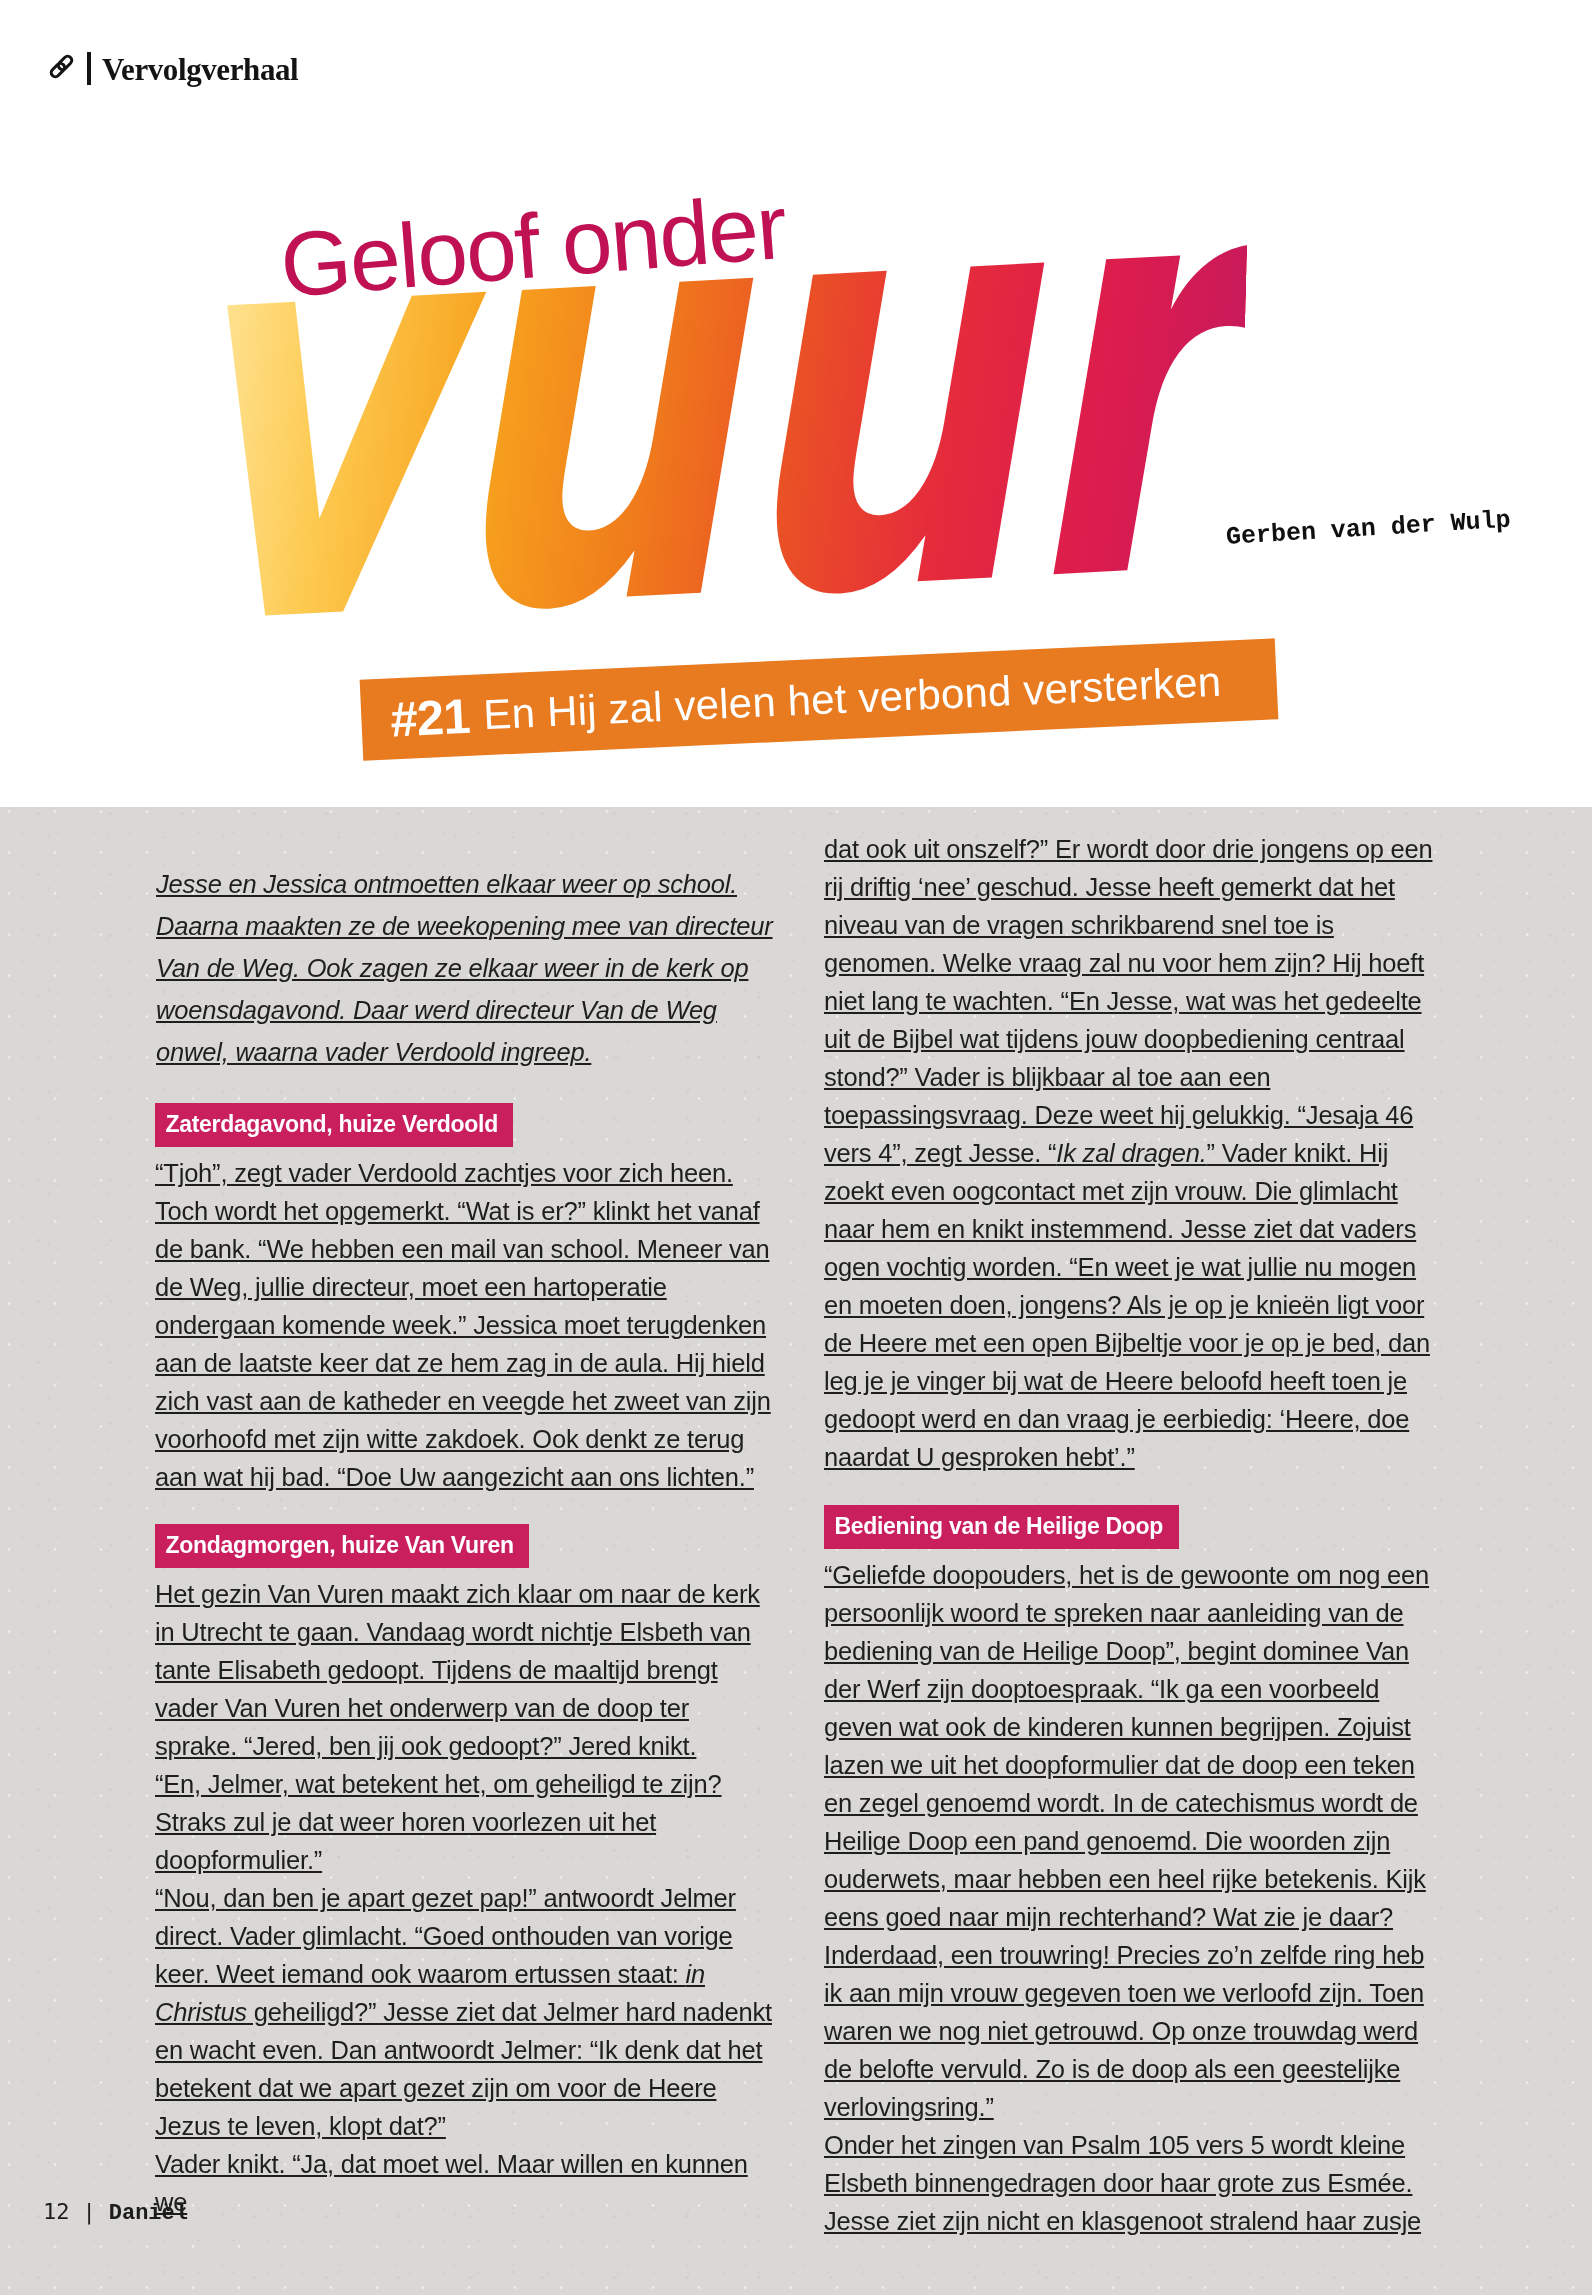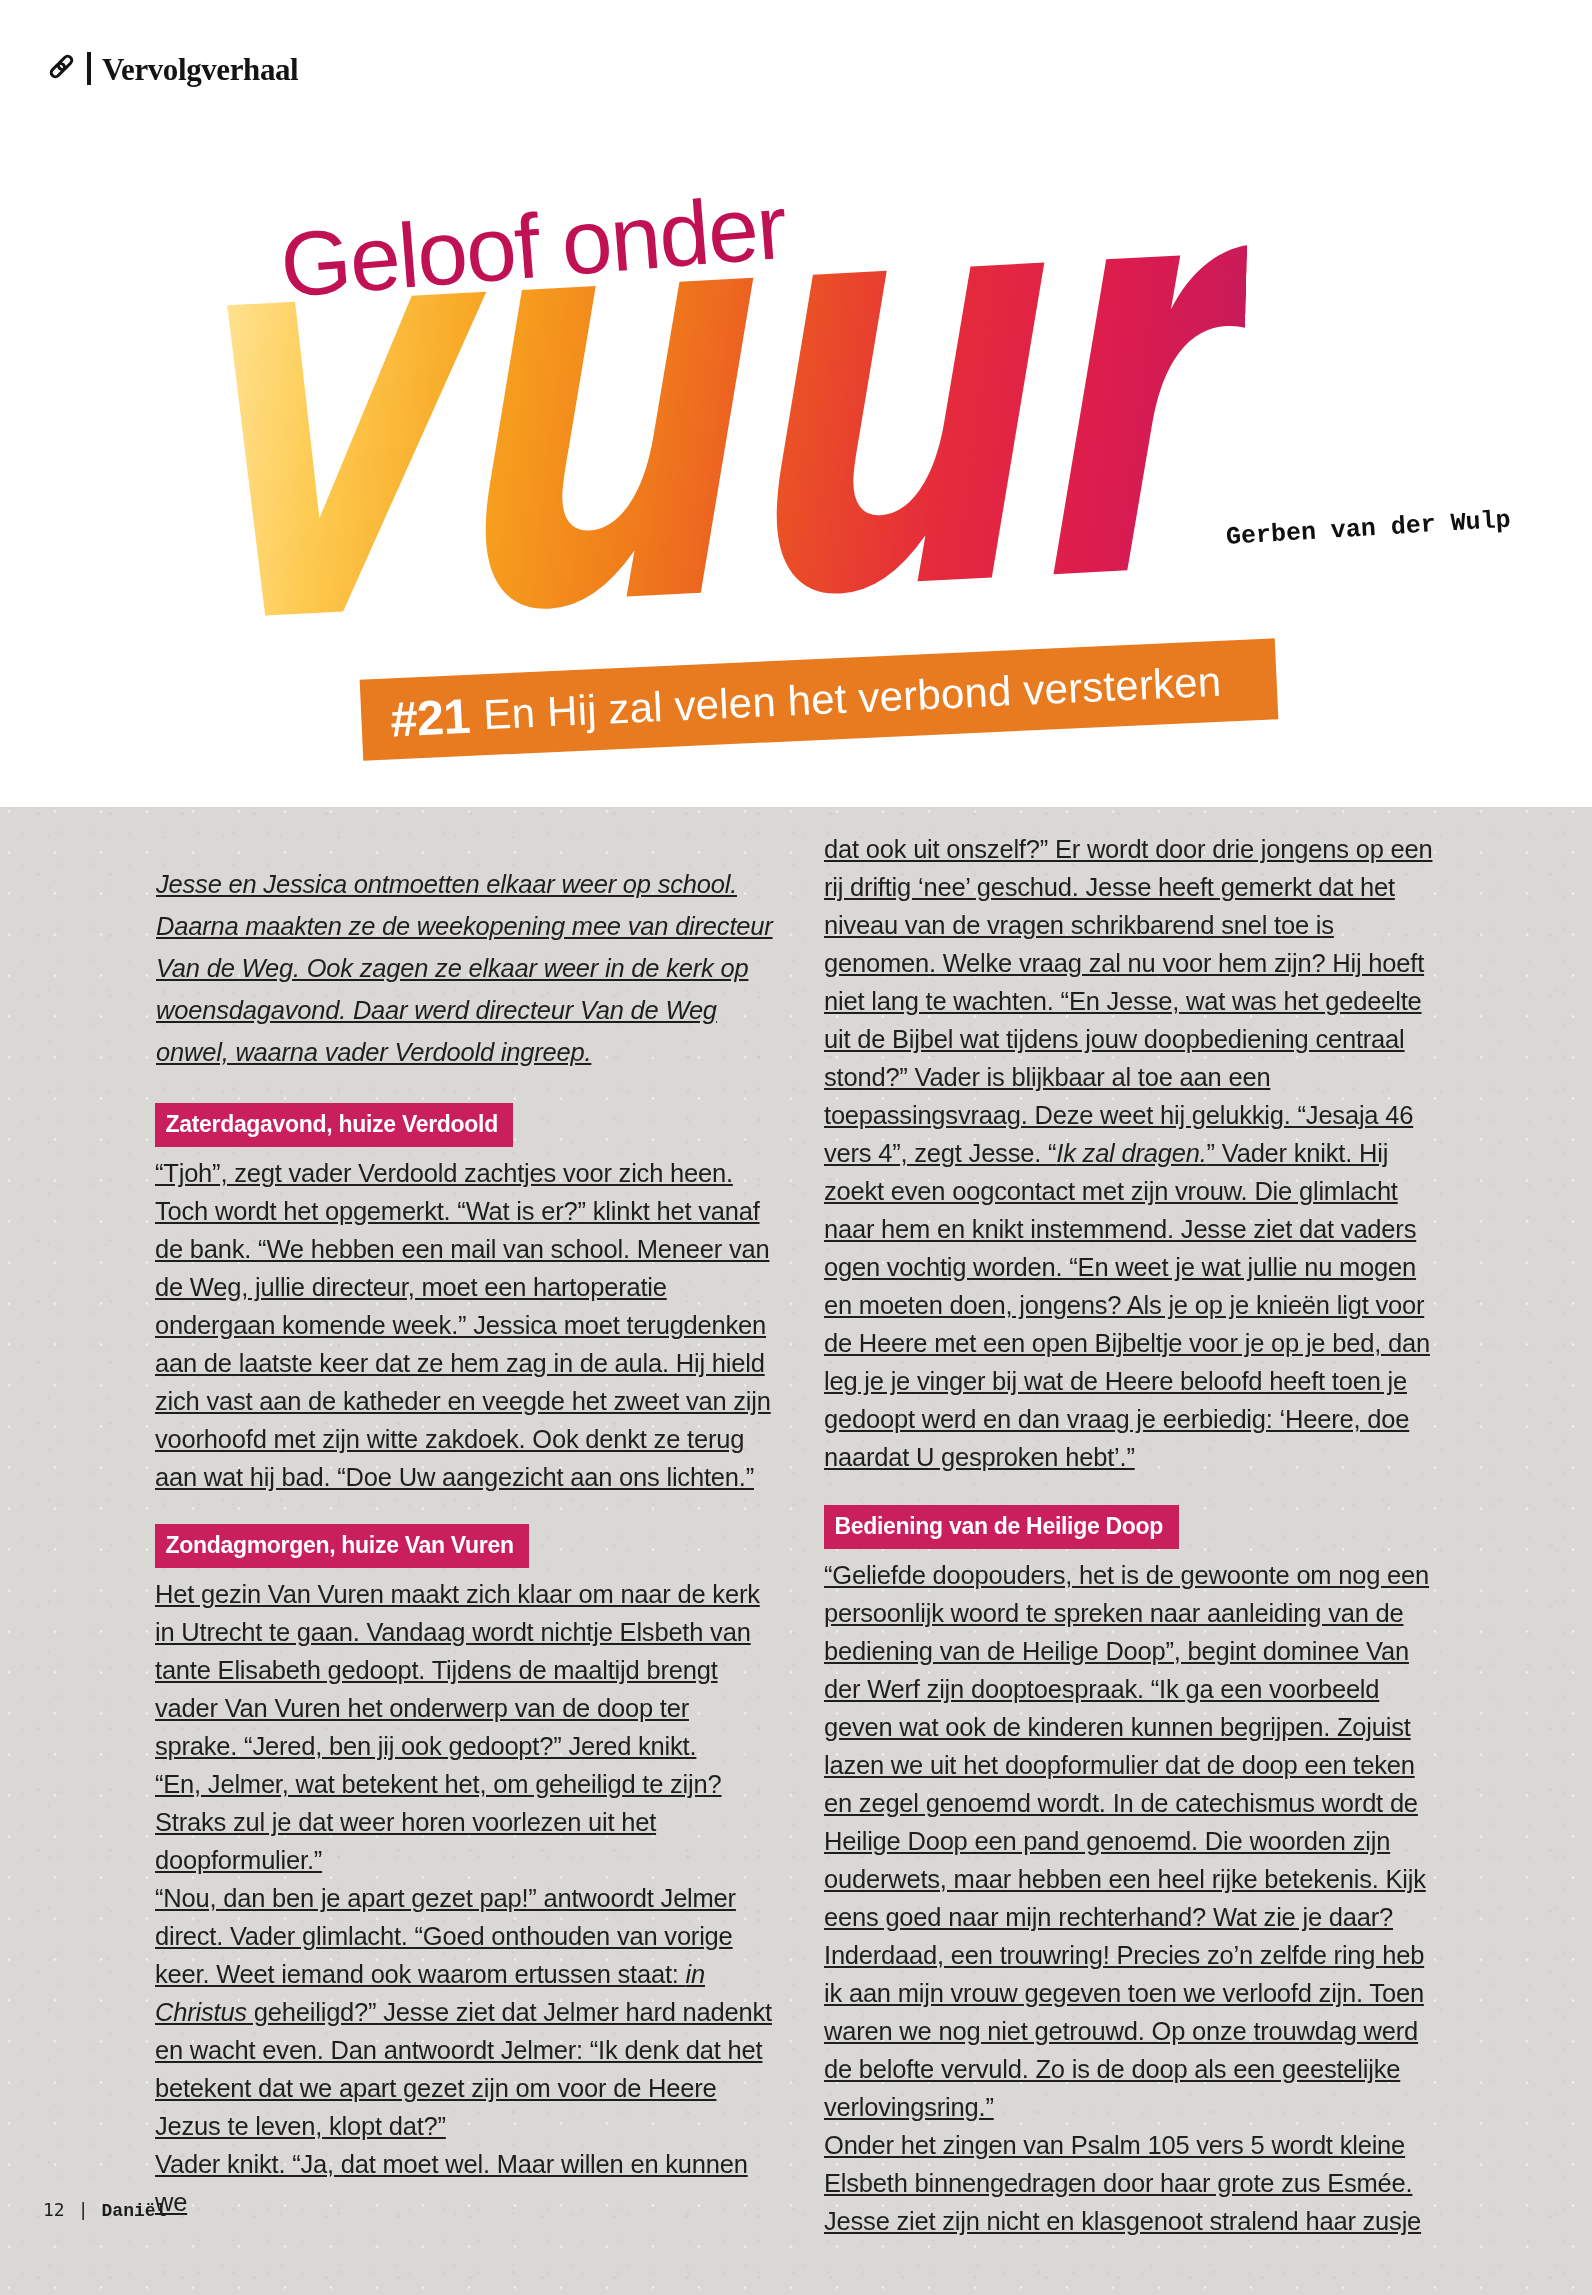--- a/index.html
+++ b/index.html
@@ -52,21 +52,21 @@
   .col-right{left:824px;top:23px;}
   .para{margin:0;}
   .intro{font-style:italic;line-height:42px;margin:1px;}
   .it{font-style:italic;}
   .section-badge{display:inline-block;background:var(--badge-pink,#c91f5c);color:#fff;
                  font-weight:bold;font-size:23px;line-height:28.5px;letter-spacing:-0.3px;
                  padding:7px 15.5px 8.6px 10.4px;margin:28.5px 0 7px 0;}
 
   
   .pfoot{position:absolute;left:43px;top:2199px;display:flex;align-items:baseline;gap:13px;
-         font-family:"DejaVu Sans Mono",monospace;font-size:18px;color:#1c1c1c;}
+         font-family:"DejaVu Sans Mono",monospace;font-size:22px;color:#1c1c1c;}
   .pfoot b{font-weight:bold;font-family:Liberation Mono, monospace;}
   .pf-div{font-weight:normal;}
 </style>
 </head>
 <body>
 
 <div class="page">
 
   <header class="brand">
     <svg width="29" height="29" viewBox="0 0 24 24">

